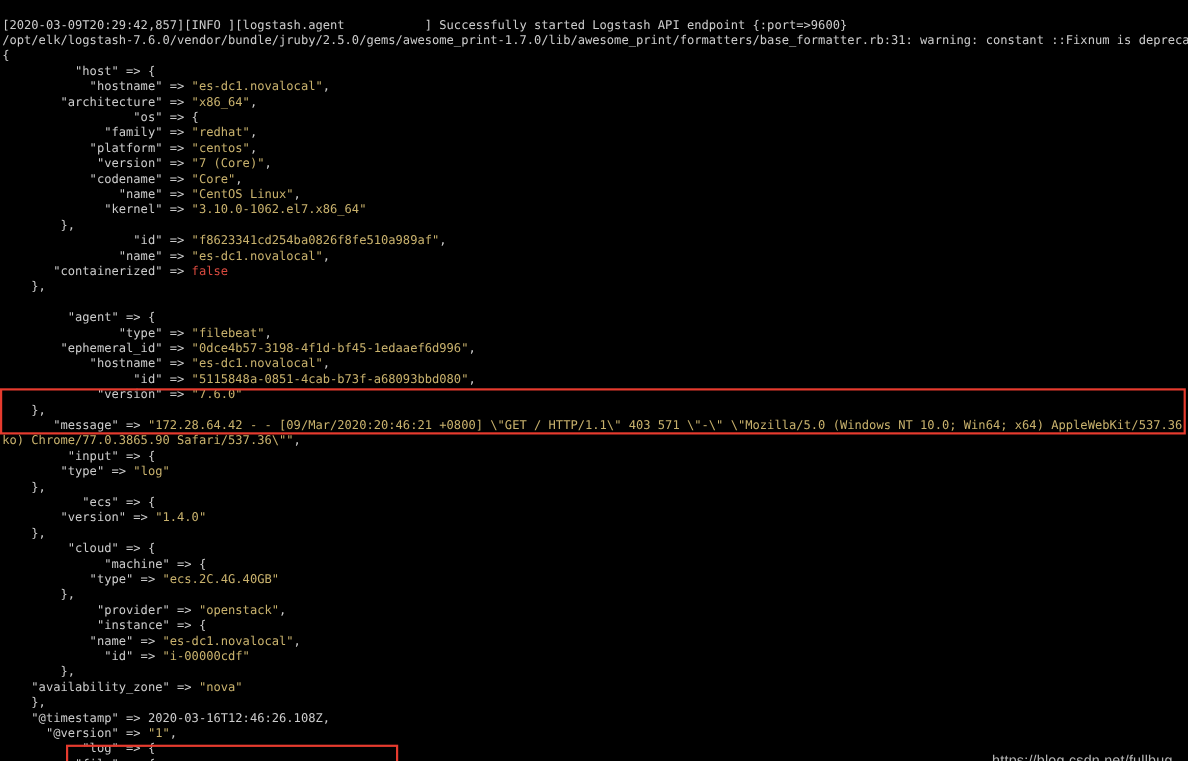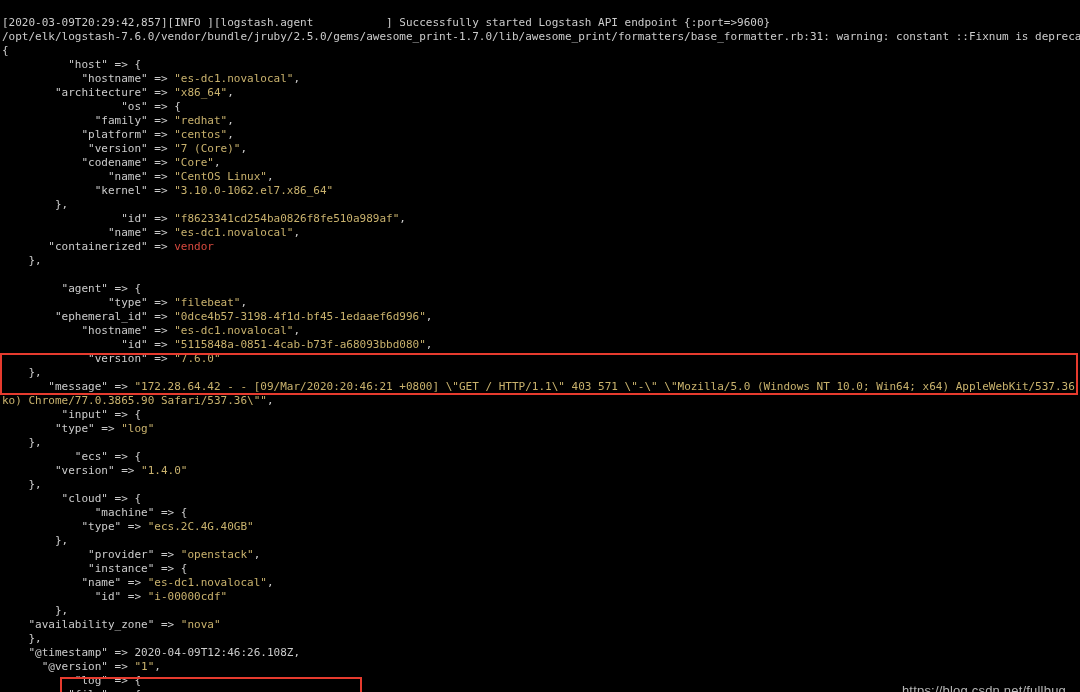--- a/index.html
+++ b/index.html
@@ -25,21 +25,21 @@
 <span class="g">                  "os" =&gt; {</span>
 <span class="g">              "family" =&gt; </span><span class="y">"redhat"</span><span class="g">,</span>
 <span class="g">            "platform" =&gt; </span><span class="y">"centos"</span><span class="g">,</span>
 <span class="g">             "version" =&gt; </span><span class="y">"7 (Core)"</span><span class="g">,</span>
 <span class="g">            "codename" =&gt; </span><span class="y">"Core"</span><span class="g">,</span>
 <span class="g">                "name" =&gt; </span><span class="y">"CentOS Linux"</span><span class="g">,</span>
 <span class="g">              "kernel" =&gt; </span><span class="y">"3.10.0-1062.el7.x86_64"</span>
 <span class="g">        },</span>
 <span class="g">                  "id" =&gt; </span><span class="y">"f8623341cd254ba0826f8fe510a989af"</span><span class="g">,</span>
 <span class="g">                "name" =&gt; </span><span class="y">"es-dc1.novalocal"</span><span class="g">,</span>
-<span class="g">       "containerized" =&gt; </span><span class="r">vendor</span>
+<span class="g">       "containerized" =&gt; </span><span class="r">false</span>
 <span class="g">    },</span>
 <span class="g"></span>
 <span class="g">         "agent" =&gt; {</span>
 <span class="g">                "type" =&gt; </span><span class="y">"filebeat"</span><span class="g">,</span>
 <span class="g">        "ephemeral_id" =&gt; </span><span class="y">"0dce4b57-3198-4f1d-bf45-1edaaef6d996"</span><span class="g">,</span>
 <span class="g">            "hostname" =&gt; </span><span class="y">"es-dc1.novalocal"</span><span class="g">,</span>
 <span class="g">                  "id" =&gt; </span><span class="y">"5115848a-0851-4cab-b73f-a68093bbd080"</span><span class="g">,</span>
 <span class="g">             "version" =&gt; </span><span class="y">"7.6.0"</span>
 <span class="g">    },</span>
 <span class="g">       "message" =&gt; </span><span class="y">"172.28.64.42 - - [09/Mar/2020:20:46:21 +0800] \"GET / HTTP/1.1\" 403 571 \"-\" \"Mozilla/5.0 (Windows NT 10.0; Win64; x64) AppleWebKit/537.36 (KHTM</span>
@@ -54,21 +54,21 @@
 <span class="g">              "machine" =&gt; {</span>
 <span class="g">            "type" =&gt; </span><span class="y">"ecs.2C.4G.40GB"</span>
 <span class="g">        },</span>
 <span class="g">             "provider" =&gt; </span><span class="y">"openstack"</span><span class="g">,</span>
 <span class="g">             "instance" =&gt; {</span>
 <span class="g">            "name" =&gt; </span><span class="y">"es-dc1.novalocal"</span><span class="g">,</span>
 <span class="g">              "id" =&gt; </span><span class="y">"i-00000cdf"</span>
 <span class="g">        },</span>
 <span class="g">    "availability_zone" =&gt; </span><span class="y">"nova"</span>
 <span class="g">    },</span>
-<span class="g">    "@timestamp" =&gt; </span><span class="g">2020-04-09T12:46:26.108Z</span><span class="g">,</span>
+<span class="g">    "@timestamp" =&gt; </span><span class="g">2020-03-16T12:46:26.108Z</span><span class="g">,</span>
 <span class="g">      "@version" =&gt; </span><span class="y">"1"</span><span class="g">,</span>
 <span class="g">           "log" =&gt; {</span>
 <span class="g">          "file" =&gt; {</span>
 
 </div>
 
 <div class="box-1"></div>
 <div class="box-2"></div>
 <div class="wm">https://blog.csdn.net/fullbug</div>
 

